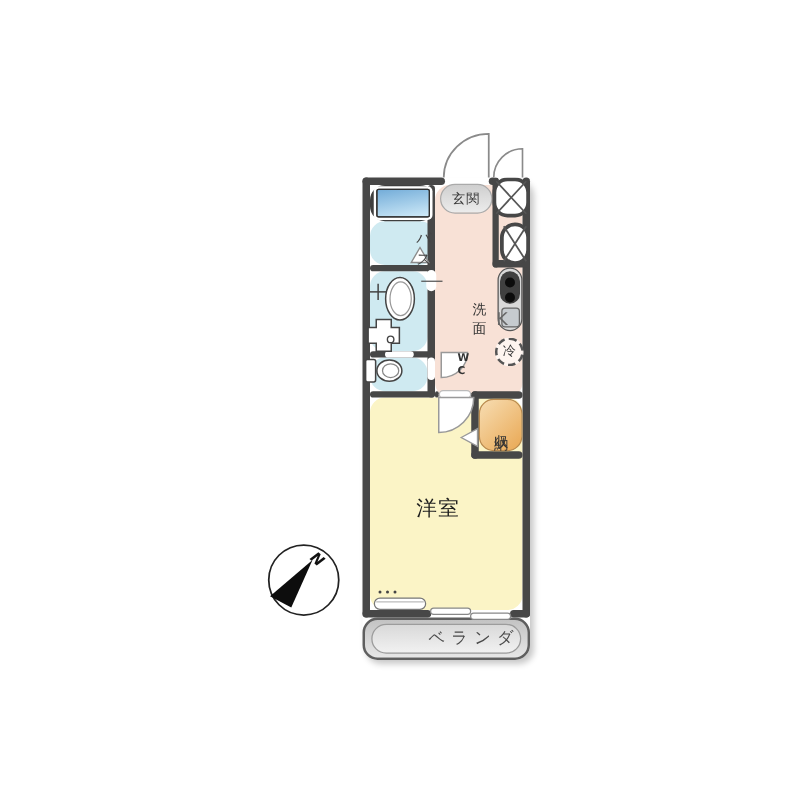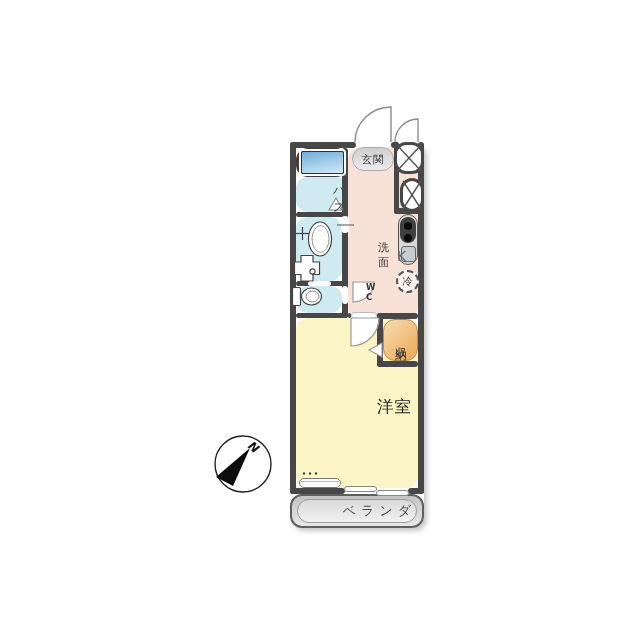--- a/index.html
+++ b/index.html
@@ -49,21 +49,21 @@
   .balcony-outer{left:290px;top:494px;width:134px;height:34px;border:2px solid #5f5f5f;
     background:linear-gradient(180deg,var(--balcony_dark,#c3c3c3),var(--balcony_light,#e7e7e7));z-index:1;}
   .balcony-inner{left:297px;top:499px;width:120px;height:24px;border:1px solid #9c9c9c;
     background:linear-gradient(180deg,#d9d9d9,#f1f1f1);font-size:13px;letter-spacing:5px;
     line-height:22px;color:#4a4a4a;text-align:right;z-index:2;}
   
   .lbl-bath{left:296px;top:182px;width:52px;font-size:12px;letter-spacing:2px;color:#444;}
   .lbl-wash{left:307px;top:240px;width:36px;font-size:11px;margin-left:34px;}
   .lbl-wc{left:329px;top:283px;width:14px;font-size:8.5px;line-height:9.5px;white-space:pre-line;font-weight:bold;}
   .lbl-k{left:360px;top:248px;width:24px;font-size:14px;color:#666;}
-  .lbl-room{left:296px;top:396px;width:122px;font-size:16.5px;letter-spacing:1px;color:#1c1c1c;line-height:21px;margin-left:44px;}
+  .lbl-room{left:296px;top:396px;width:122px;font-size:16.5px;letter-spacing:1px;color:#1c1c1c;line-height:21px;}
 </style>
 </head>
 <body>
 
 <div class="abs shadow-backing"></div>
 
 <div class="abs floor hall-floor"></div>
 <div class="abs floor bath-floor"></div>
 <div class="abs floor wash-floor"></div>
 <div class="abs floor wc-floor"></div>

